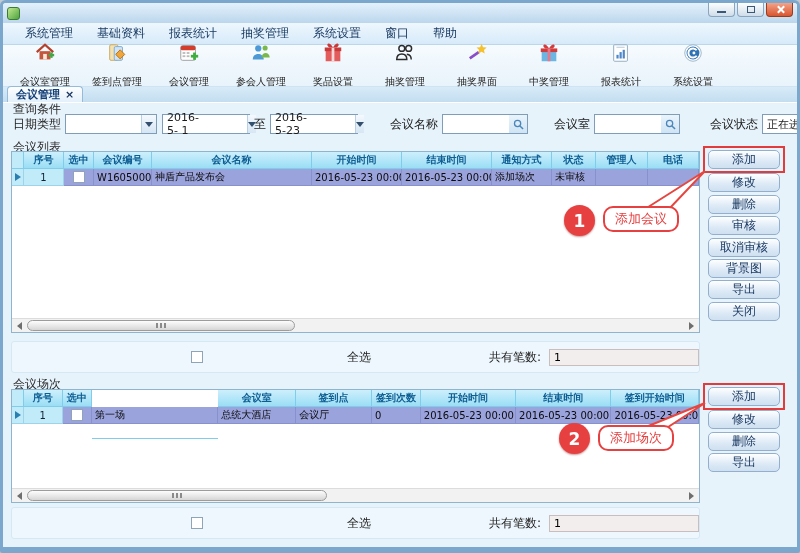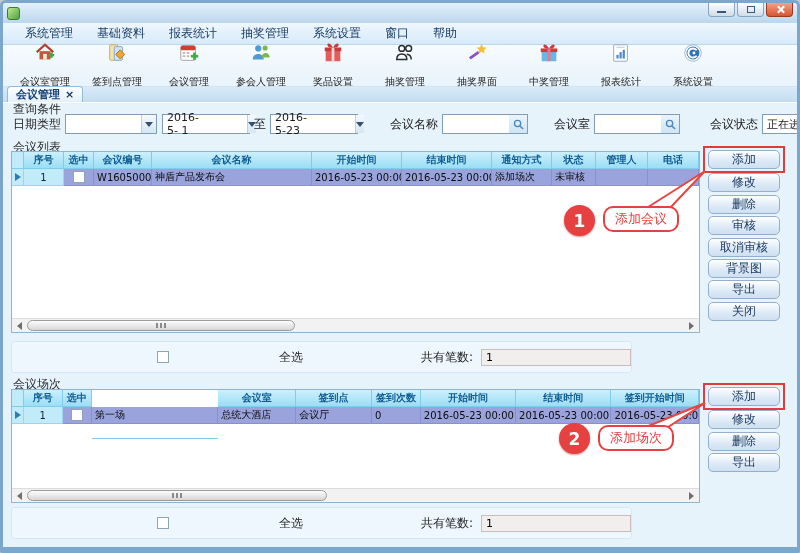--- a/index.html
+++ b/index.html
@@ -121,21 +121,21 @@
   .tri-right{ width:0;height:0;border-top:4px solid transparent;border-bottom:4px solid transparent;border-left:5px solid #6e6e6e;}
   .sb-thumb{ height:11px; border:1px solid #9c9c9c; border-radius:6px;
     background:linear-gradient(#fdfdfd,#d6d6d6); display:flex; align-items:center; justify-content:center; gap:2px; cursor:grab;}
   .grip{ width:2px; height:5px; background:#8a8a8a;}
 
   
   .side-btn{ position:absolute; width:72px; height:19px; }
   .red-box{ position:absolute; width:82px; height:27px; border:2px solid #e23b3b; background:transparent;}
 
   
-  .footer-bar{ position:absolute; left:8px; width:621px; height:32px;
+  .footer-bar{ position:absolute; left:8px; width:689px; height:32px;
     background:#eef7fd; border:1px solid #d5e8f5; border-radius:3px;
     display:flex; align-items:center; font-size:12px; color:#1c1c1c;}
   .count-input{ width:150px; height:17px; background:#f3eeee; border:1px solid #c9bdbd; font-size:11px; padding:0 4px; font-family:inherit;}
 
   
   .ann-circle{ position:absolute; width:31px; height:31px; border-radius:50%;
     background:#e64040; color:#fff; font-size:17px; font-weight:bold;
     display:flex; align-items:center; justify-content:center; box-shadow:0 1px 2px rgba(120,0,0,.4);}
   .ann-callout{ position:absolute; height:26px; background:#fff; border:2px solid #e64040; border-radius:10px;
     color:#e64040; font-size:13px; display:flex; align-items:center; justify-content:center; padding:0 10px; white-space:nowrap;}

